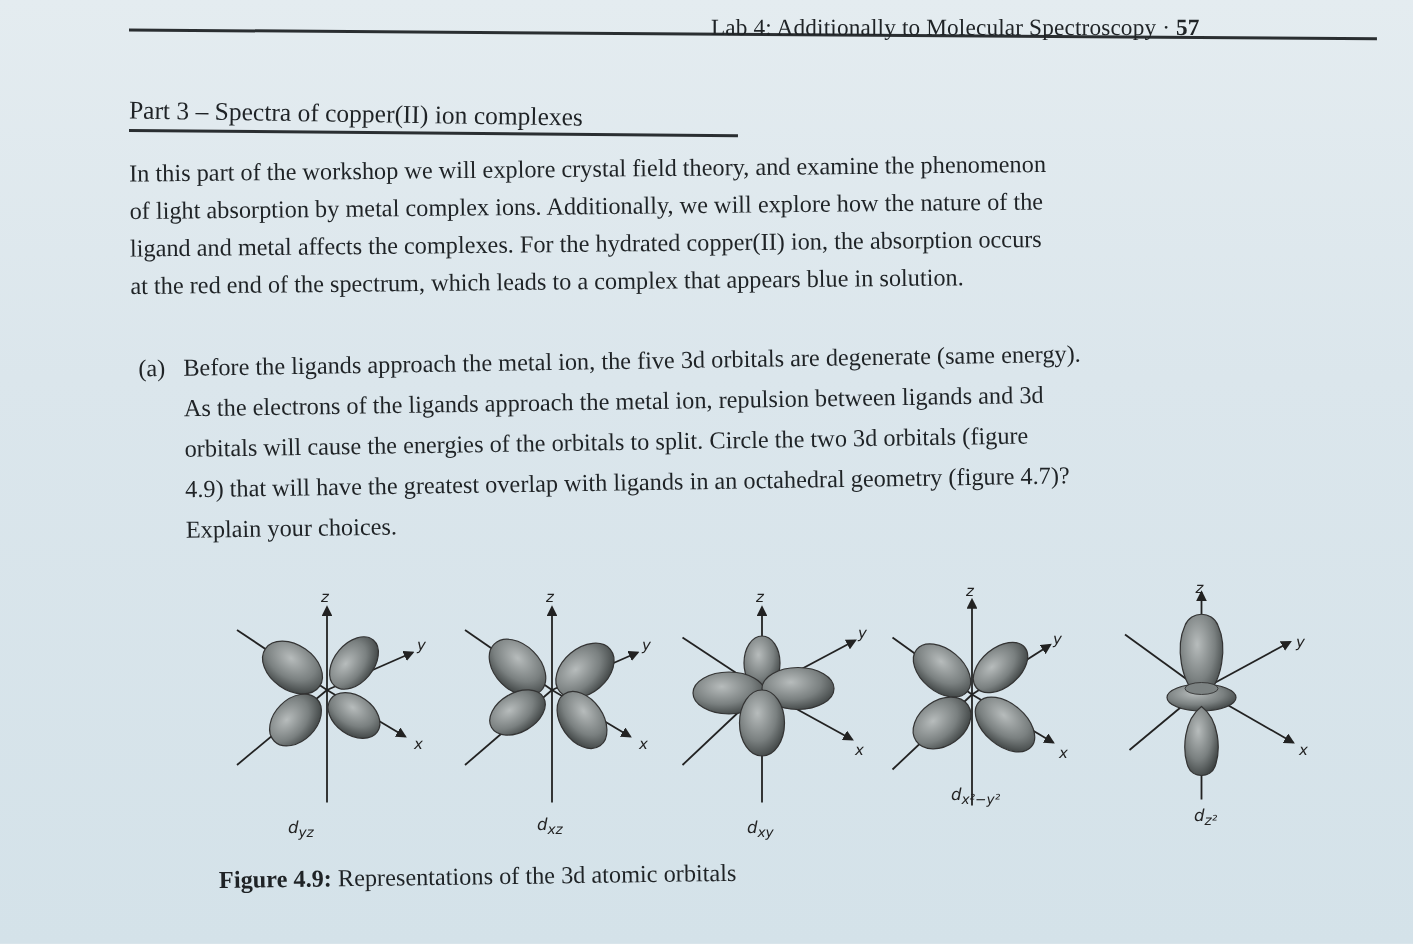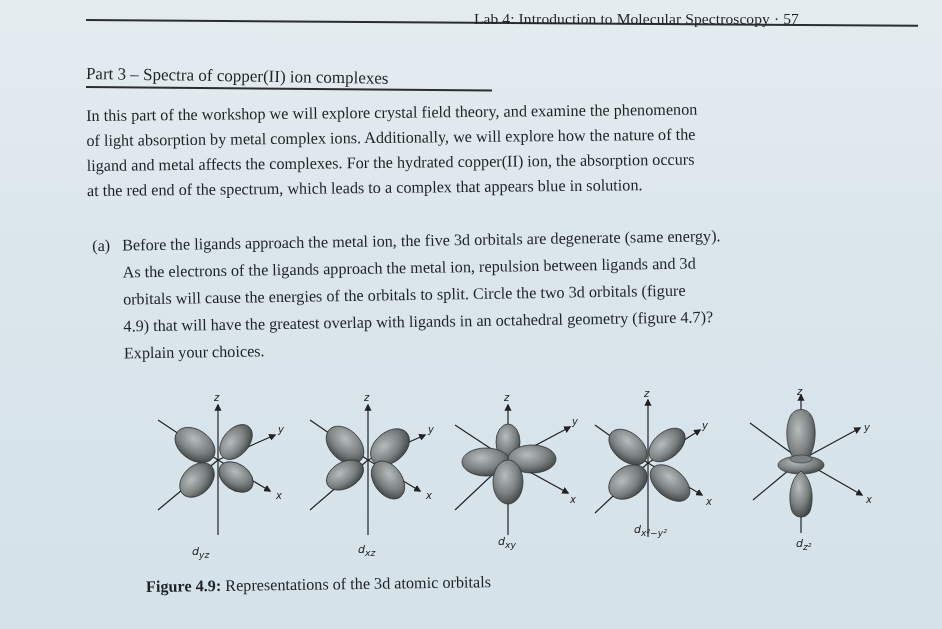--- a/index.html
+++ b/index.html
@@ -2,21 +2,21 @@
 <html><head>
 <meta charset="utf-8">
 <style>
   html,body{margin:0;padding:0;}
   body{width:942px;height:629px;overflow:hidden;background:#dbe6ec;position:relative;
        font-family:"DejaVu Serif","Liberation Serif",serif;color:#1f2326;}
   .page{position:absolute;left:0;top:0;width:942px;height:629px;
         background:linear-gradient(180deg,#e4ecf0 0%,#dbe6ec 40%,#d4e2e9 100%);}
   .hdr-rule{position:absolute;left:86px;top:19px;width:832px;height:1.5px;background:#2a2e31;transform:rotate(0.4deg);transform-origin:left;}
   .hdr{position:absolute;left:474px;top:10px;font-size:15.5px;letter-spacing:0.1px;font-family:"Liberation Serif",serif;}
-  .hdr b{font-weight:normal;}
+  .hdr b{font-weight:bold;}
   .part{position:absolute;left:86px;top:64px;font-size:17px;font-family:"Liberation Serif",serif;transform:rotate(0.9deg);transform-origin:left;}
   .part-rule{position:absolute;left:86px;top:86px;width:406px;height:1.5px;background:#2a2e31;transform:rotate(0.5deg);transform-origin:left;}
   .intro{position:absolute;left:86px;top:104px;width:850px;font-size:16.2px;line-height:25px;font-family:"Liberation Serif",serif;transform:rotate(-0.6deg);transform-origin:left top;}
   .intro p{margin:0;white-space:nowrap;}
   .qa{position:absolute;left:92px;top:233px;width:850px;font-size:16.2px;line-height:27px;font-family:"Liberation Serif",serif;transform:rotate(-0.9deg);transform-origin:left top;}
   .qa p{margin:0;white-space:nowrap;}
   .qa .lbl{display:inline-block;width:30px;}
   .qa .ind{padding-left:30px;}
   .fig{position:absolute;left:150px;top:385px;width:760px;height:180px;}
   .orb{position:absolute;top:0;width:150px;height:180px;}
@@ -26,21 +26,21 @@
   .caption{position:absolute;left:146px;top:578px;font-size:16.2px;font-family:"Liberation Serif",serif;transform:rotate(-0.8deg);transform-origin:left;}
   .caption b{font-weight:bold;}
 </style>
 </head>
 <body>
 
 <div class="page">
 
   <div class="hdr-rule"></div>
   <div class="hdr">
-    <span>Lab 4: Introduction to Molecular Spectroscopy</span>
+    <span>Lab 4: Additionally to Molecular Spectroscopy</span>
     <span>·</span>
     <b>57</b>
   </div>
 
   <div class="part">Part 3 – Spectra of copper(II) ion complexes</div>
   <div class="part-rule"></div>
 
   <div class="intro">
     <p>In this part of the workshop we will explore crystal field theory, and examine the phenomenon</p>
     <p>of light absorption by metal complex ions. Additionally, we will explore how the nature of the</p>
@@ -114,21 +114,21 @@
         <line x1="5" y1="125" x2="58" y2="75" stroke="#222" stroke-width="1.2"></line>
         <line x1="58" y1="75" x2="120" y2="42" stroke="#222" stroke-width="1.2" marker-end="url(#arr)"></line>
         <ellipse cx="58" cy="57" rx="12" ry="18" fill="url(#lobeG)" stroke="#333" stroke-width="0.8"></ellipse>
         <ellipse cx="36" cy="77" rx="24" ry="14" fill="url(#lobeG)" stroke="#333" stroke-width="0.8"></ellipse>
         <ellipse cx="82" cy="74" rx="24" ry="14" fill="url(#lobeG)" stroke="#333" stroke-width="0.8"></ellipse>
         <ellipse cx="58" cy="97" rx="15" ry="22" fill="url(#lobeG)" stroke="#333" stroke-width="0.8"></ellipse>
         <text class="ax" x="54" y="16">z</text>
         <text class="ax" x="122" y="40">y</text>
         <text class="ax" x="120" y="118">x</text>
       </svg>
-      <div class="olabel" style="left:48px;top:150px"><span>d</span><sub>xy</sub></div>
+      <div class="olabel" style="left:48px;top:160px"><span>d</span><sub>xy</sub></div>
     </div>
 
     <div class="orb" style="left:450px">
       <svg viewBox="0 0 150 180">
         <line x1="48" y1="152" x2="48" y2="15" stroke="#222" stroke-width="1.2" marker-end="url(#arr)"></line>
         <line x1="-5" y1="40" x2="48" y2="78" stroke="#222" stroke-width="1.2"></line>
         <line x1="48" y1="78" x2="102" y2="110" stroke="#222" stroke-width="1.2" marker-end="url(#arr)"></line>
         <line x1="-5" y1="128" x2="48" y2="78" stroke="#222" stroke-width="1.2"></line>
         <line x1="48" y1="78" x2="100" y2="45" stroke="#222" stroke-width="1.2" marker-end="url(#arr)"></line>
         <ellipse cx="28" cy="62" rx="22" ry="14" transform="rotate(40 28 62)" fill="url(#lobeG)" stroke="#333" stroke-width="0.8"></ellipse>

